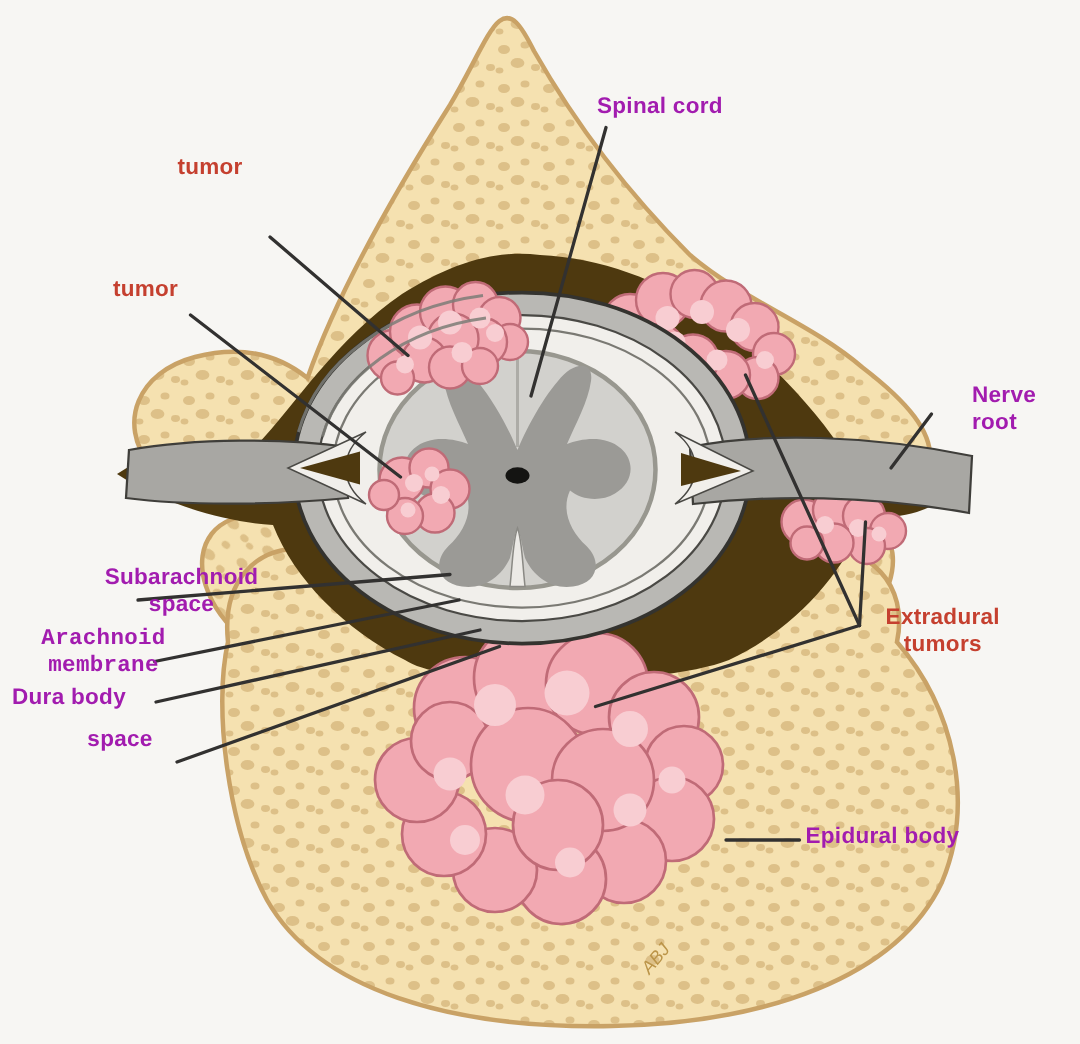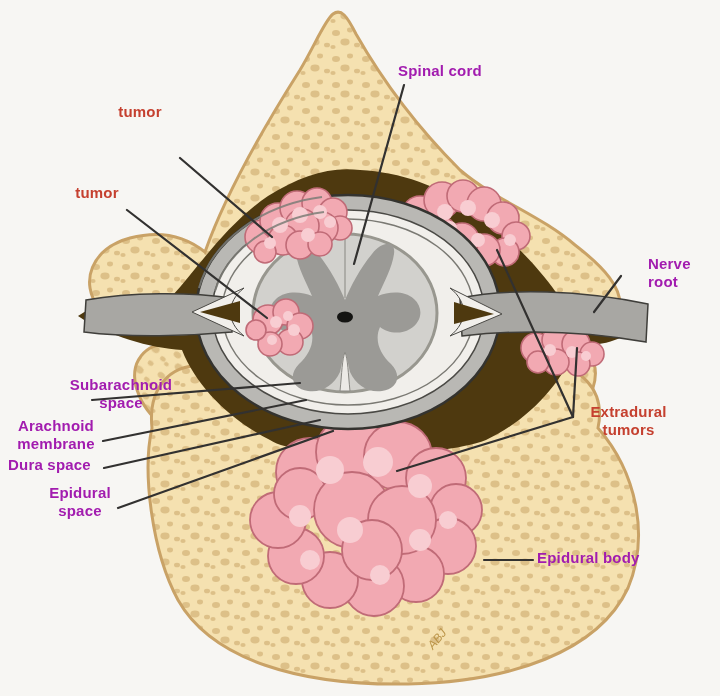--- a/index.html
+++ b/index.html
@@ -10,21 +10,21 @@
   .lbl.black{color:#a21caf;}
   .lbl.red{color:var(--label-red,#c5402f);}
   .ctr{text-align:center;}
   .lbl div{white-space:nowrap;}
   
   #lbl-spinal-cord{left:398px;top:62px;}
   #lbl-intradural{left:52px;top:103px;width:176px;}
   #lbl-intramedullary{left:12px;top:184px;width:170px;}
   #lbl-nerve-root{left:648px;top:255px;}
   #lbl-subarachnoid{left:10px;top:376px;width:134px;margin-left:44px;}
-  #lbl-arachnoid{left:3px;top:417px;width:106px;}
+  #lbl-arachnoid{left:16px;top:417px;width:106px;font-family:Liberation Mono, monospace;}
   #lbl-dura{left:8px;top:456px;}
   #lbl-epidural{left:18px;top:484px;width:124px;}
   #lbl-extradural{left:556px;top:403px;width:145px;}
   #lbl-vertebral{left:537px;top:549px;}
 </style>
 </head>
 <body>
 
 <div id="stage">
 
@@ -264,24 +264,23 @@
   <div class="lbl black ctr" id="lbl-subarachnoid">
     <div>Subarachnoid</div>
     <div>space</div>
   </div>
 
   <div class="lbl black ctr" id="lbl-arachnoid">
     <div>Arachnoid</div>
     <div>membrane</div>
   </div>
 
-  <div class="lbl black" id="lbl-dura">Dura space</div>
+  <div class="lbl black" id="lbl-dura">Dura body</div>
 
   <div class="lbl black ctr" id="lbl-epidural">
-    <div>Epidural</div>
     <div>space</div>
   </div>
 
   <div class="lbl red ctr" id="lbl-extradural">
     <div>Extradural</div>
     <div>tumors</div>
   </div>
 
   <div class="lbl black" id="lbl-vertebral">Epidural body</div>
 

